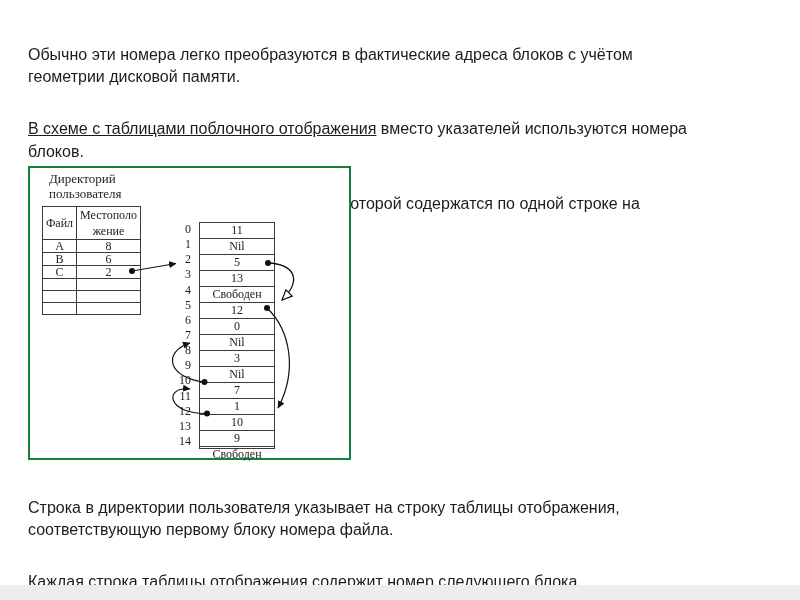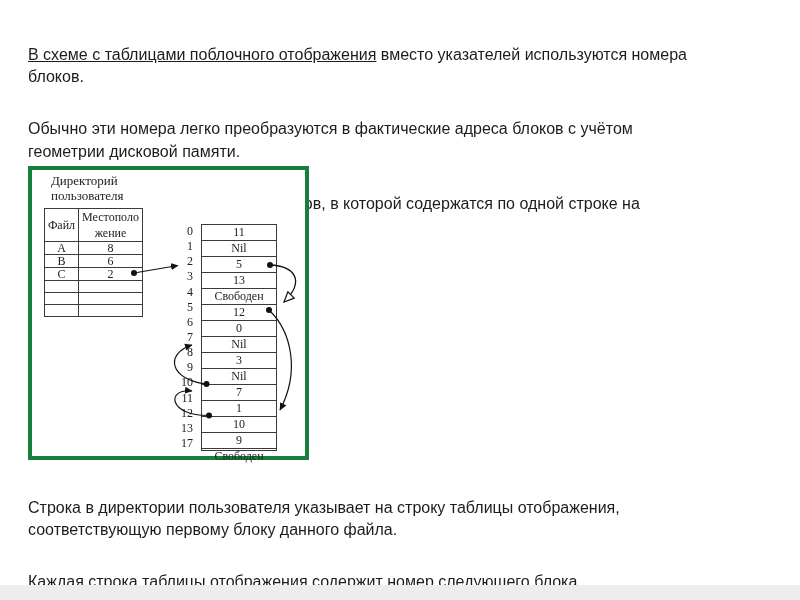--- a/index.html
+++ b/index.html
@@ -22,23 +22,23 @@
   }
   .text-block.top { top: 21px; }
   .text-block.bottom { top: 474px; }
   .text-block p { margin: 0 0 7px 0; }
   .underlined { text-decoration: underline; }
   
   .diagram-box {
     position: absolute;
     left: 28px;
     top: 166px;
-    width: 281px;
+    width: 323px;
     height: 294px;
-    border: 4px solid #15803d;
+    border: 2px solid #15803d;
     background: #ffffff;
   }
   .dir-title, .fat-title {
     position: absolute;
     font-family: "Liberation Serif", serif;
     font-size: 13px;
     line-height: 15px;
     color: #222;
   }
   .dir-title { left: 19px; top: 3px; width: 110px; }
@@ -116,24 +116,24 @@
     left: 0; right: 0;
     top: 585px;
     height: 15px;
     background: #ededed;
   }
 </style>
 </head>
 <body>
 
 <div class="text-block top">
+  <p>Обычно эти номера легко преобразуются в фактические адреса блоков с учётом
+геометрии дисковой памяти.</p>
   <p><span class="underlined">В схеме с таблицами поблочного отображения</span><span> вместо указателей используются номера
 блоков.</span></p>
-  <p>Обычно эти номера легко преобразуются в фактические адреса блоков с учётом
-геометрии дисковой памяти.</p>
   <p>Имеется таблица отображения файлов, в которой содержатся по одной строке на
 каждый блок памяти:</p>
 </div>
 
 <div class="diagram-box">
 
   <div class="dir-title">Директорий пользователя</div>
 
   <table class="dir-table">
     <tbody>
@@ -176,21 +176,21 @@
     <div class="fat-idx">4</div>
     <div class="fat-idx">5</div>
     <div class="fat-idx">6</div>
     <div class="fat-idx">7</div>
     <div class="fat-idx">8</div>
     <div class="fat-idx">9</div>
     <div class="fat-idx">10</div>
     <div class="fat-idx">11</div>
     <div class="fat-idx">12</div>
     <div class="fat-idx">13</div>
-    <div class="fat-idx">17</div>
+    <div class="fat-idx">14</div>
   </div>
 
   <div class="fat-table">
     <div class="fat-cell">11</div>
     <div class="fat-cell">Nil</div>
     <div class="fat-cell">5</div>
     <div class="fat-cell">13</div>
     <div class="fat-cell">Свободен</div>
     <div class="fat-cell">12</div>
     <div class="fat-cell">0</div>
@@ -223,18 +223,18 @@
     <path d="M 102,103 L 146,95.5" fill="none" stroke="#111" stroke-width="1.2" marker-end="url(#head)"></path>
     <path d="M 238,95 C 262,96 274,110 252,132" fill="none" stroke="#111" stroke-width="1.3" marker-end="url(#openhead)"></path>
     <path d="M 237,140 C 260,162 268,202 248,240" fill="none" stroke="#111" stroke-width="1.2" marker-end="url(#head)"></path>
     <path d="M 174.5,214 C 138,210 132,184 160,175" fill="none" stroke="#111" stroke-width="1.2" marker-end="url(#head)"></path>
     <path d="M 177,245.5 C 136,246 134,218 160,221" fill="none" stroke="#111" stroke-width="1.2" marker-end="url(#head)"></path>
   </svg>
 </div>
 
 <div class="text-block bottom">
   <p>Строка в директории пользователя указывает на строку таблицы отображения,
-соответствующую первому блоку данного файла.</p>
+соответствующую первому блоку номера файла.</p>
   <p>Каждая строка таблицы отображения содержит номер следующего блока
 данного файла.</p>
 </div>
 
 <div class="footer-bar"></div>
 
 </body></html>

